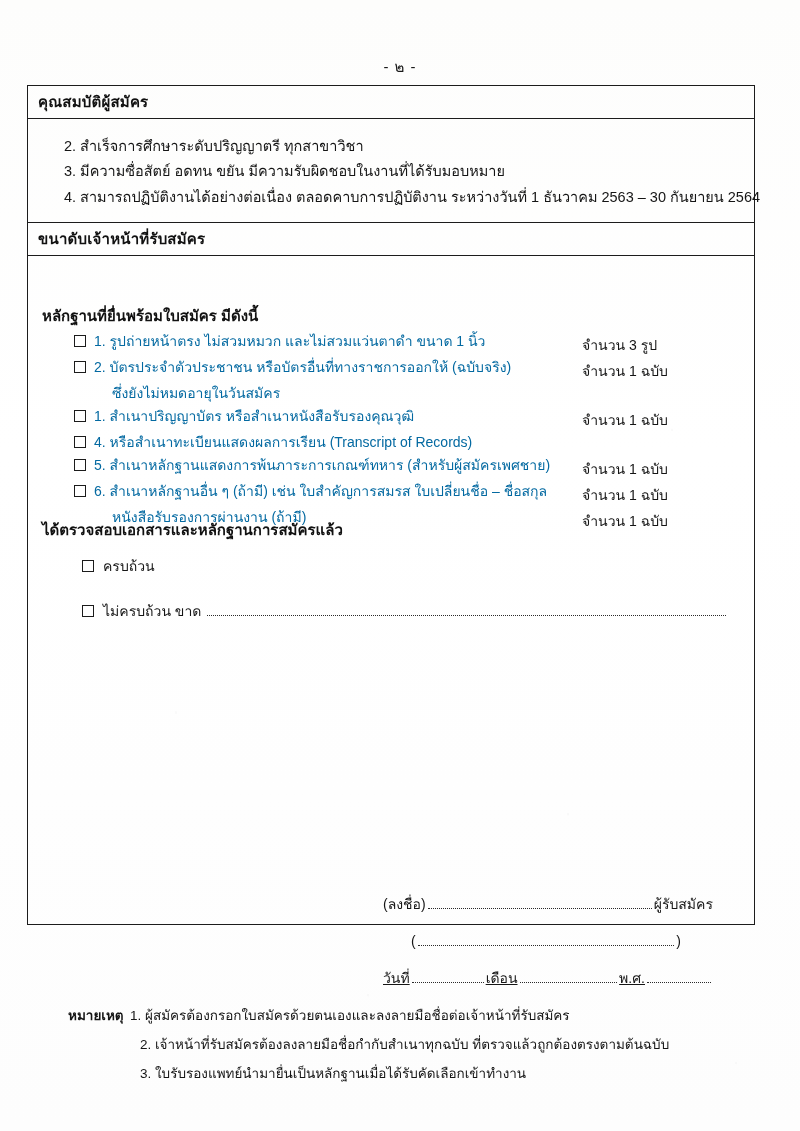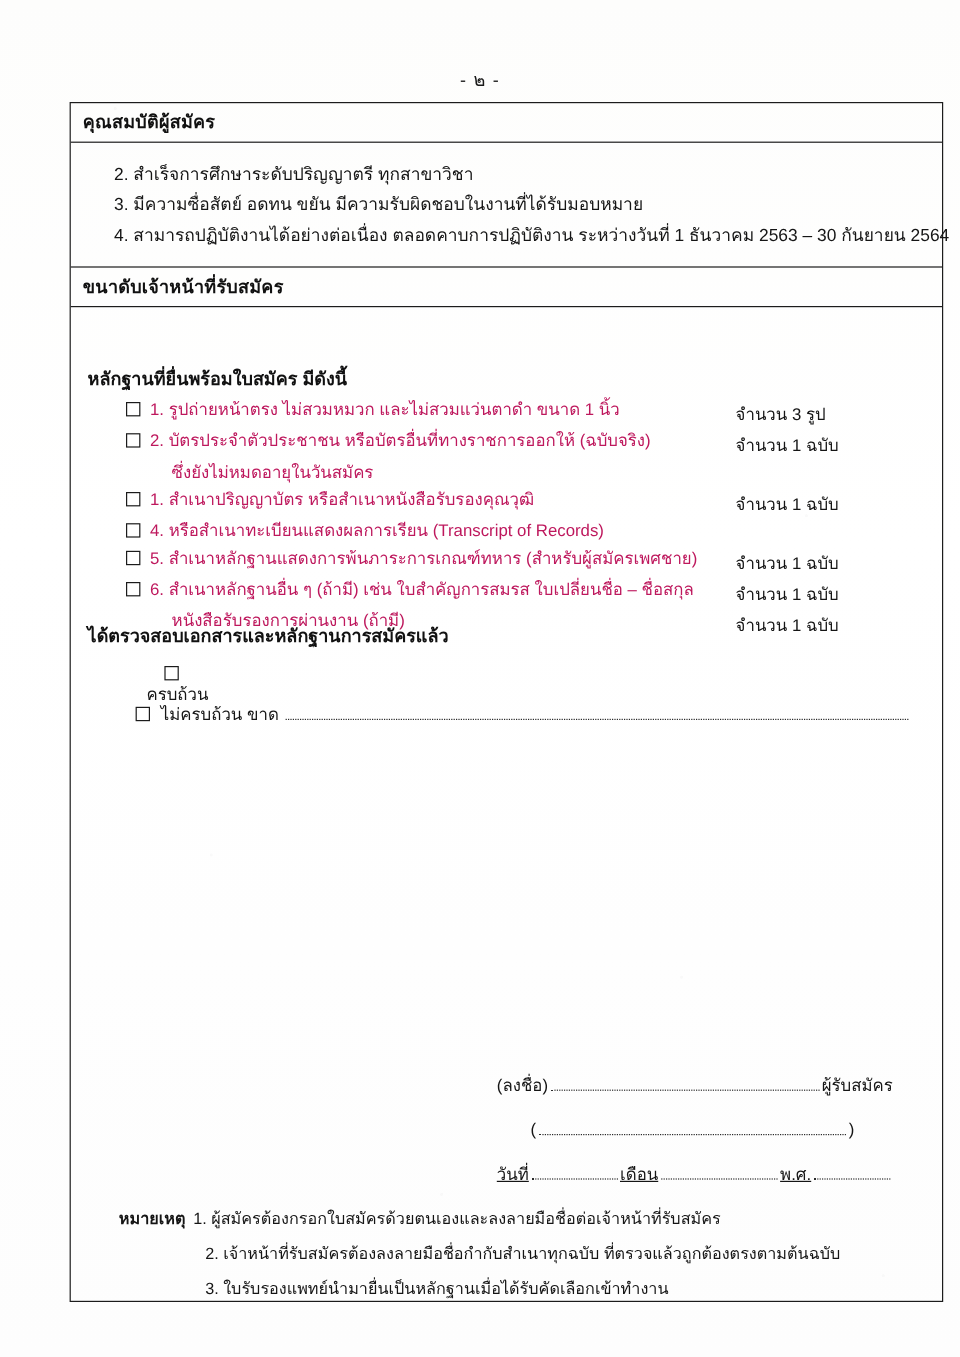--- a/index.html
+++ b/index.html
@@ -36,24 +36,23 @@
     text-align:center;
     font-size:15px;
     letter-spacing:1px;
     color:#1a1a1a;
   }
 
   
   .frame{
     position:absolute;
     left:27px;top:85px;
-    width:728px;height:1000px;
+    width:728px;height:840px;
     border:1.6px solid #1c1c1c;
     box-sizing:border-box;
-    margin-left:31px;
   }
 
   .band{
     position:relative;
     border-bottom:1.6px solid #1c1c1c;
     padding:4px 0 4px 10px;
     font-size:15px;
     font-weight:bold;
     letter-spacing:.2px;
     color:#111;
@@ -112,21 +111,21 @@
     border:1.8px solid #1b1b1b;
     background:#fff;
     box-sizing:border-box;
     display:block;
   }
   .cb-spacer{width:12px;height:12px;display:block;}
   .doc-text{
     flex:1 1 auto;
     font-size:14px;
     line-height:1.05;
-    color:#be185d;
+    color:#0369a1;
     white-space:nowrap;
     padding-top:1px;
   }
   .doc-qty{
     width:172px;
     flex:0 0 172px;
     font-size:14px;
     color:#151515;
     white-space:nowrap;
     padding-top:1px;
@@ -146,22 +145,22 @@
     left:54px;
     display:flex;
     align-items:center;
   }
   .verify-row .vtext{
     font-size:14px;
     margin-left:9px;
     color:#151515;
     white-space:nowrap;
   }
-  .v-row-1{top:299px;flex-direction:column;}
-  .v-row-2{top:328px;right:28px;align-items:center;}
+  .v-row-1{top:299px;}
+  .v-row-2{top:344px;right:28px;align-items:center;}
   .dots-fill{
     flex:1 1 auto;
     margin-left:6px;
     border-bottom:1.6px dotted #2a2a2a;
     height:10px;
     min-width:40px;
   }
 
   
   .sign-block{

